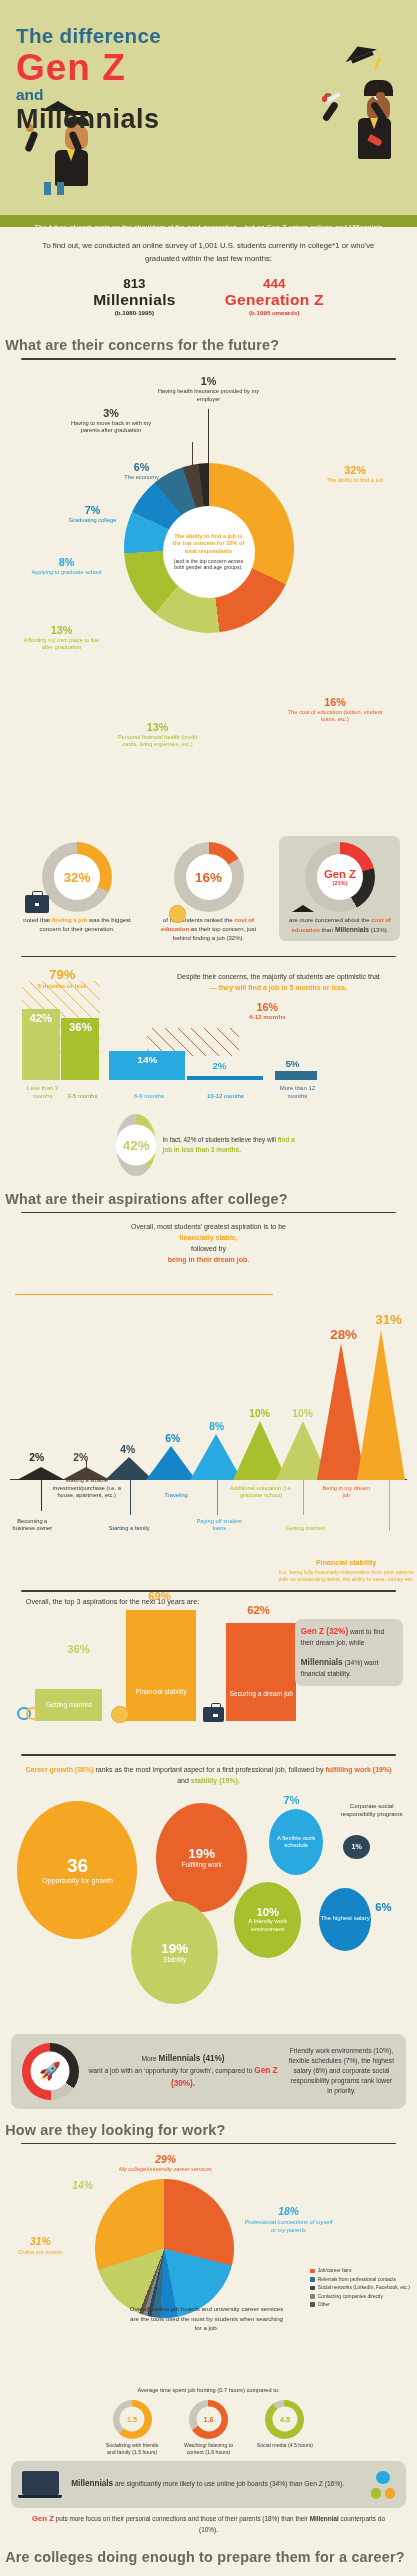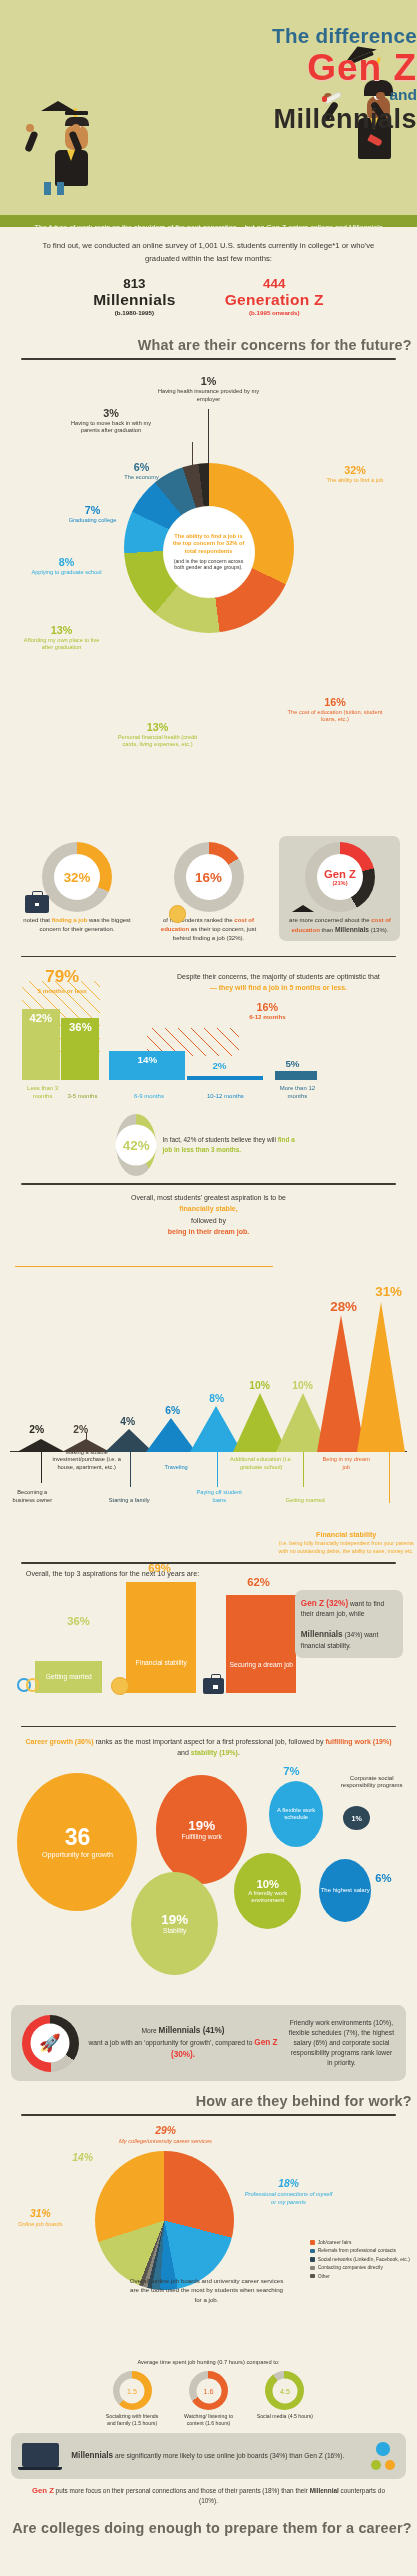--- a/index.html
+++ b/index.html
@@ -7,21 +7,21 @@
     width: 417px;
     font-family: "Liberation Sans", sans-serif;
     background: #f4f1e4;
     color: #3a3632;
   }
   .page { width:417px; position:relative; overflow:hidden; }
 
   
   .hero { background:#d7d79a; height:227px; position:relative; overflow:hidden; }
   .hero-ground { position:absolute; left:0; right:0; top:215px; height:67px; background:#8ca22e; }
-  .hero-title { position:absolute; top:25px; left:0; right:0; text-align:right; }
+  .hero-title { position:absolute; top:25px; left:16px; right:0; text-align:left; }
   .hero-title .l1 { font-size:20.6px; color:#2d6a8e; font-weight:bold; letter-spacing:0.3px; line-height:1.05; }
   .hero-title .genz { font-size:37px; color:#ea3a33; font-weight:bold; letter-spacing:1px; line-height:1.0; margin-top:2.1px;
       text-shadow:0.5px 0.5px 0 #f9c0bd, -0.5px 0 0 #f9c0bd; }
   .hero-title .and { font-size:15.5px; color:#2d6a8e; font-weight:bold; }
   .hero-title .mill { font-size:27px; color:#2e2b27; font-weight:bold; letter-spacing:0.5px; }
 
   .grad { position:absolute; }
   .cap { width:0;height:0;border-left:17.5px solid transparent;border-right:17.5px solid transparent;border-bottom:10.3px solid #201d1a; }
   .cap2 { width:23px;height:4.1px;background:#201d1a;border-radius:1px;margin:-0.5px auto 0; }
   .head { width:23px;height:25px;background:#c98a4b;border-radius:9.3px 9.3px 8.2px 8.2px;margin:0 auto; }
@@ -39,21 +39,21 @@
   .paper { background:#f4f1e4; padding:0 0 5.2px; }
   .survey-note { text-align:center; font-size:7.7px; line-height:1.6; padding:13.4px 31px 5.2px; color:#3a3632; }
   .gens { display:flex; justify-content:center; gap:49px; padding:6.2px 0 11.3px; }
   .gen { text-align:center; }
   .gen .num { font-size:13.4px; font-weight:bold; }
   .gen .name { font-size:15.5px; font-weight:bold; letter-spacing:0.3px; line-height:1.1; }
   .gen .yr { font-size:6.2px; font-weight:bold; margin-top:1px; }
   .gen.mil .num,.gen.mil .name,.gen.mil .yr { color:#2b2823; }
   .gen.gz .num,.gen.gz .name,.gen.gz .yr { color:#ea3a33; }
 
-  .sec-head { text-align:right; font-size:14.4px; font-weight:bold; color:#6b675e; letter-spacing:0.2px; padding:9.3px 5.2px 3.1px; }
+  .sec-head { text-align:left; font-size:14.4px; font-weight:bold; color:#6b675e; letter-spacing:0.2px; padding:9.3px 5.2px 3.1px; }
   .rule { height:1.5px; background:#3f3b35; margin:2.1px 20.6px 5.2px; border-radius:1px; }
 
   
   .pie-wrap { position:relative; height:464px; }
   .pie { position:absolute; left:50%; top:98px; transform:translateX(-50%); width:170px; height:170px; border-radius:50%; }
   .pie-center { position:absolute; left:50%; top:142px; transform:translateX(-50%); width:90px; height:90px; background:#fff; border-radius:50%;
      display:flex; flex-direction:column; align-items:center; justify-content:center; text-align:center; padding:5.2px 7.2px; box-shadow:0 0 0 1px #fbfaf3; }
   .pie-center .t1 { color:#f5a623; font-size:5.7px; font-weight:bold; line-height:1.3; }
   .pie-center .t2 { color:#3a3632; font-size:5.2px; line-height:1.3; margin-top:2.6px; }
   .pl { position:absolute; text-align:center; font-size:5.7px; line-height:1.3; }
@@ -72,21 +72,21 @@
   .dcap b.or { color:#f5a623; }
   .dcap b.oro { color:#e8622a; }
   .dcap .mil { font-weight:bold; font-size:6.7px; color:#46423b; }
 
   
   .bars { position:relative; height:134px; margin:9.3px 12.4px 0; }
   .bar { position:absolute; bottom:20.6px; text-align:center; color:#fff; }
   .bar .v { font-size:11.3px; font-weight:bold; padding-top:3.1px; }
   .barlabel { position:absolute; bottom:0; font-size:6px; line-height:1.3; text-align:center; }
   .note79 { position:absolute; left:11.3px; top:0; font-size:6.2px; color:#f5a623; font-weight:bold; text-align:center; width:77px;}
-  .note79 .n { font-size:17px; display:block; }
+  .note79 .n { font-size:13px; display:block; }
   .hatch-a { position:absolute; left:9.3px; top:14.4px; width:78px; height:78px;
      background:repeating-linear-gradient(45deg,#f5b942 0 0.5px,transparent 0.5px 4.6px); }
   .hatch-b { position:absolute; left:135px; top:61px; width:92px; height:28px;
      background:repeating-linear-gradient(45deg,#e8622a 0 0.5px,transparent 0.5px 4.6px); }
   .opti { position:absolute; left:155px; top:5.2px; width:222px; font-size:7px; line-height:1.55; text-align:center; }
   .opti .hl { color:#f5a623; font-weight:bold; }
   .lbl16 { position:absolute; left:224px; top:34px; text-align:center; color:#e8622a; font-weight:bold; font-size:6.2px; width:62px;}
   .lbl16 .n { font-size:10.8px; display:block; }
 
   
@@ -134,21 +134,21 @@
   .hnote { position:absolute; left:129px; top:155px; width:155px; text-align:center; font-size:6.2px; line-height:1.5; }
   .legend { position:absolute; right:7.2px; top:118px; font-size:4.9px; line-height:1.5; }
   .legend div { display:flex; align-items:center; gap:2.6px; margin-bottom:1px;}
   .sw { width:4.6px;height:4.6px;border-radius:1px;display:inline-block; }
 
   
   .clocks { display:flex; justify-content:center; gap:14.4px; padding:3.1px 0 3.1px; }
   .clock { text-align:center; width:62px; font-size:5.2px; line-height:1.3; }
   .cring { width:39px;height:39px;border-radius:50%;margin:0 auto 3.1px; position:relative; }
   .cring .ch { position:absolute;left:50%;top:50%;transform:translate(-50%,-50%);width:25px;height:25px;background:#f4f1e4;border-radius:50%;
-       display:flex;align-items:center;justify-content:center;font-size:7.2px;font-weight:normal; }
+       display:flex;align-items:center;justify-content:center;font-size:7.2px;font-weight:bold; }
   .brief { width:24px;height:17.5px;background:#2b3a4c;border-radius:2.1px;position:relative; }
   .brief:before{content:"";position:absolute;left:7.7px;top:-4.1px;width:8.2px;height:4.6px;border:1.5px solid #2b3a4c;border-bottom:none;border-radius:2.1px 2.1px 0 0;}
   .brief:after{content:"";position:absolute;left:9.8px;top:7.2px;width:4.6px;height:3.1px;background:#fff;}
   .coin{width:17.5px;height:17.5px;border-radius:50%;background:#f3c14a;border:1.5px solid #e9a92c;}
   .ring{width:13.4px;height:13.4px;border-radius:50%;border:2.6px solid #f3c14a;display:inline-block;}
   .rocket{font-size:17.5px;}
 </style>
 </head>
 <body>
 
@@ -398,20 +398,21 @@
           <div class="hole" style="width:41px;height:41px;">
               <span class="big" style="color:#c3cf63;">42%</span>
             </div>
         </div>
         <div class="txt">
           <span>In fact, 42% of students believe they will </span><b style="color:#a8bf2e;">find a job in less than 3 months.</b>
         </div>
       </div>
     </div>
 
+    <div class="sec-head">What are their aspirations after college?</div>
     <div class="rule"></div>
 
     <div class="mount-intro">
       <span>Overall, most students’ greatest aspiration is to be</span><br>
       <span class="fs">financially stable,</span><br>
       <span>followed by</span><br>
       <span class="dj">being in their dream job.</span>
     </div>
 
     <div class="mount">
@@ -505,21 +506,21 @@
     </div>
 
     <div class="rule"></div>
 
     <div class="bintro">
       <span class="cg">Career growth (36%)</span><span> ranks as the most important aspect for a first professional job, followed by </span><span class="fw">fulfilling work (19%)</span><span> and </span><span class="st">stability (19%)</span><span>.</span>
     </div>
 
     <div class="bubbles">
       <div class="bub" style="left:9.3px; top:12.4px; width:120px; height:138px; background:#f5a623;">
-        <span class="bv" style="font-size:23px;">36</span>
+        <span class="bv" style="font-size:19px;">36</span>
         <span class="bl" style="font-size:7.2px;">Opportunity for growth</span>
       </div>
       <div class="bub" style="left:148px; top:14.4px; width:91px; height:109px; background:#e8622a;">
         <span class="bv" style="font-size:13.4px;">19%</span>
         <span class="bl" style="font-size:6.7px;">Fulfilling work</span>
       </div>
       <div class="bub" style="left:123px; top:112px; width:87px; height:103px; background:#c3cf63;">
         <span class="bv" style="font-size:13.4px;">19%</span>
         <span class="bl" style="font-size:6.7px;">Stability</span>
       </div>
@@ -549,21 +550,21 @@
           <span class="rocket">🚀</span>
         </div>
       </div>
       <div class="txt" style="flex:1;text-align:center;">
         <span>More </span><b style="font-size:8.2px;">Millennials (41%)</b><br>
         <span>want a job with an ‘opportunity for growth’, compared to </span><b style="color:#ea3a33;font-size:8.2px;">Gen Z (30%).</b>
       </div>
       <div class="txt" style="width:108px;text-align:center;">Friendly work environments (10%), flexible schedules (7%), the highest salary (6%) and corporate social responsibility programs rank lower in priority.</div>
     </div>
 
-    <div class="sec-head">How are they behind for work?</div>
+    <div class="sec-head">How are they looking for work?</div>
     <div class="rule"></div>
 
     <div class="hp-wrap">
       <div class="hl2" style="left:114px; top:3.1px; width:103px; color:#e8622a;">
         <span class="v">29%</span><span>My college/university career services</span>
       </div>
       <div class="hl2" style="left:9.3px; top:86px; width:62px; color:#f5a623;">
         <span class="v">31%</span><span>Online job boards</span>
       </div>
       <div class="hl2" style="left:242px; top:56px; width:93px; color:#2aa9e0;">

